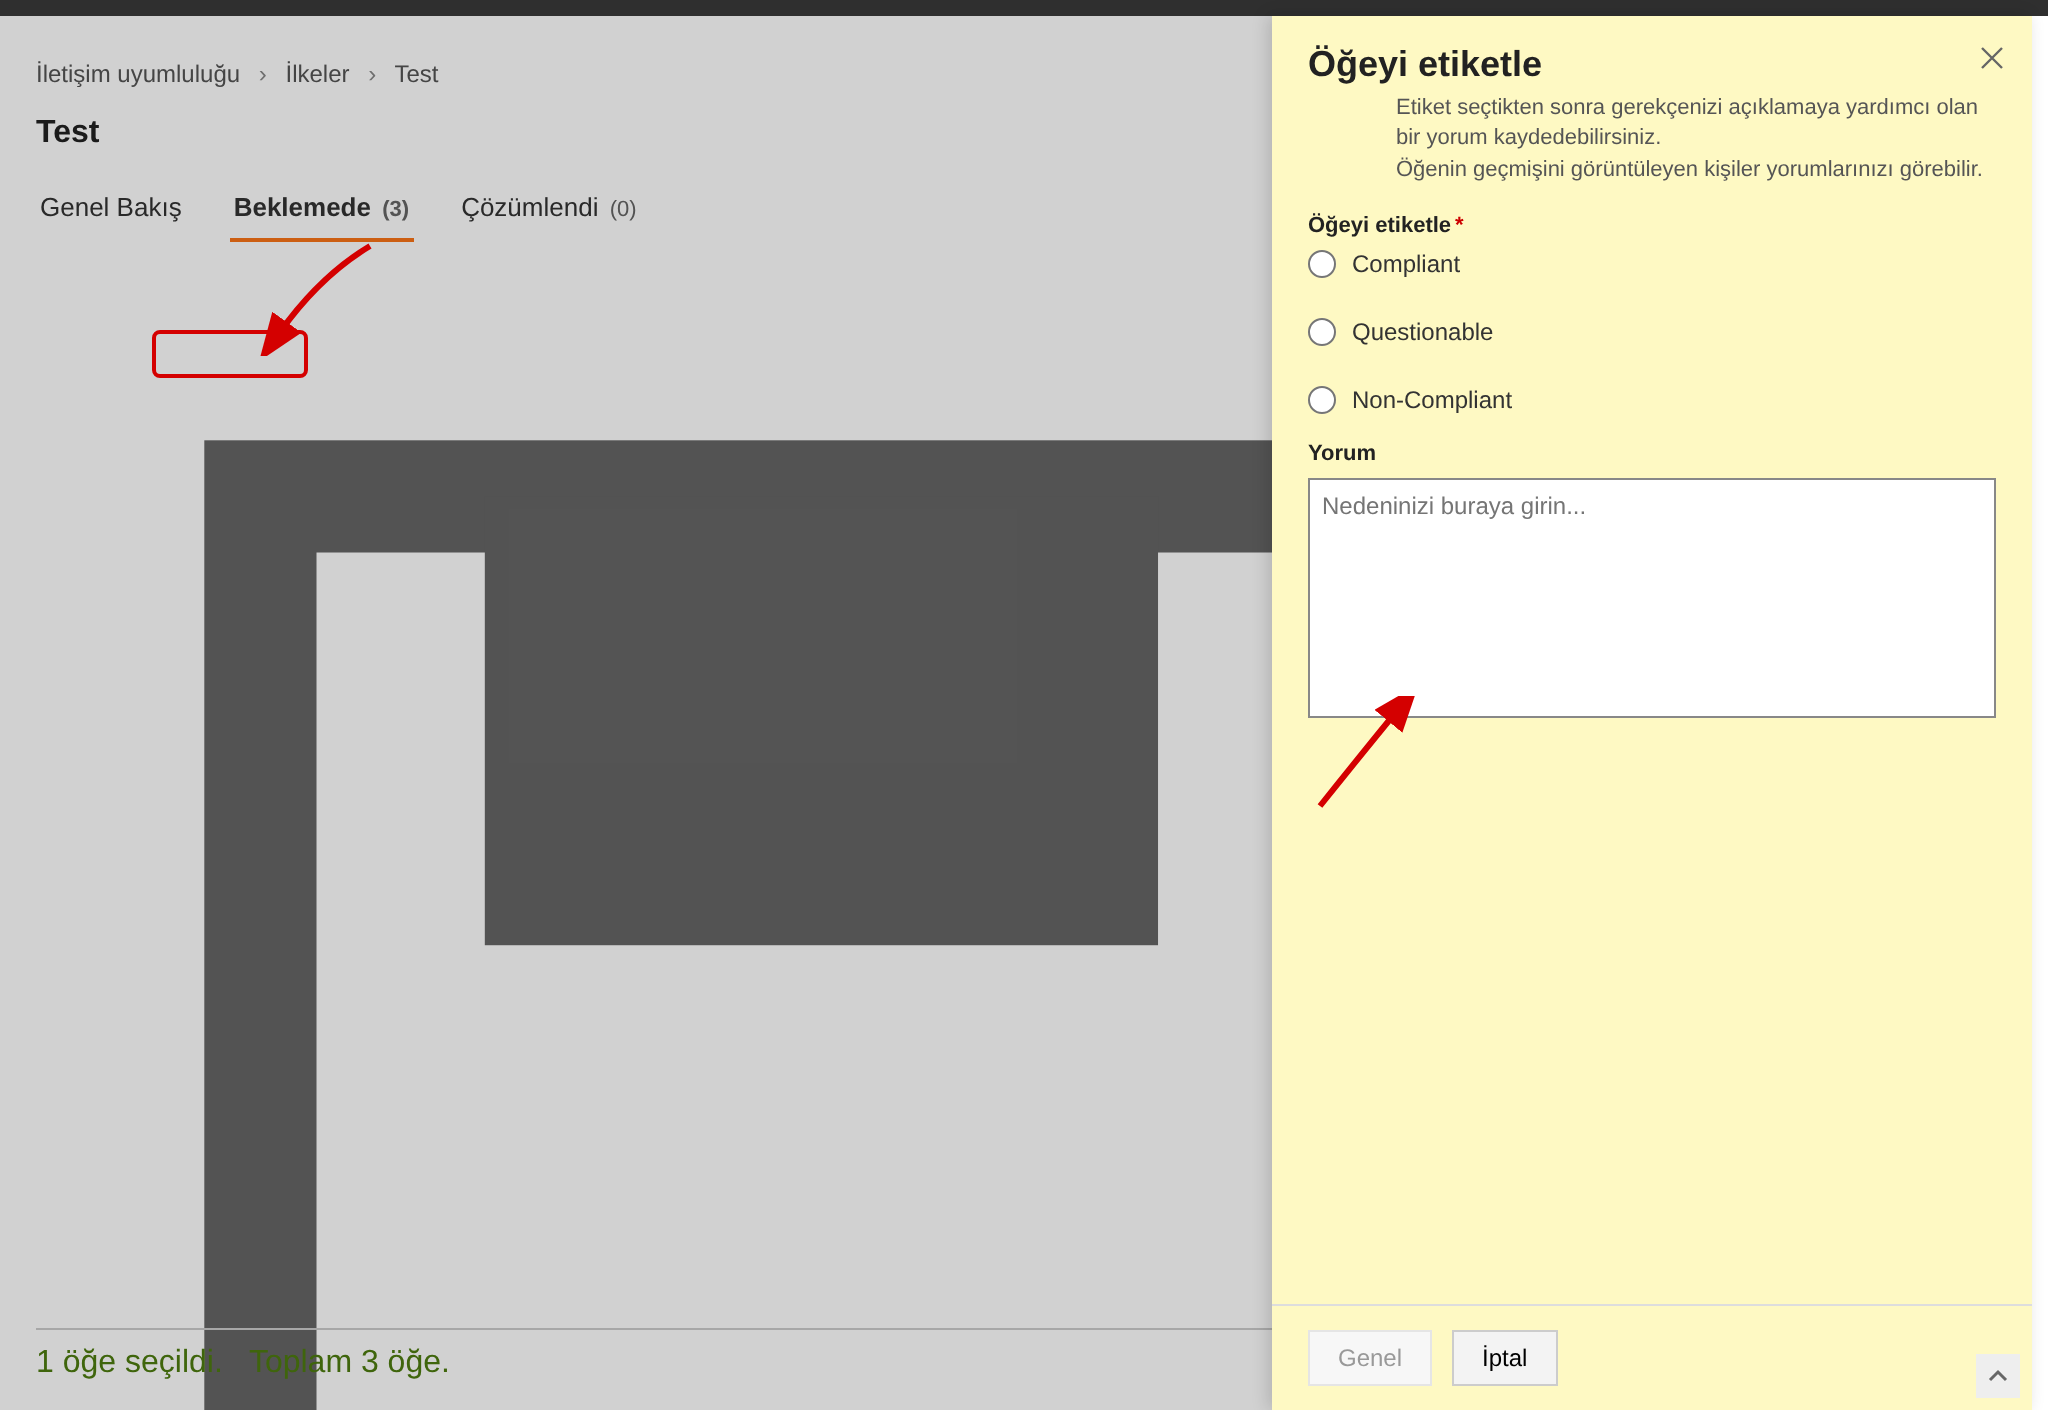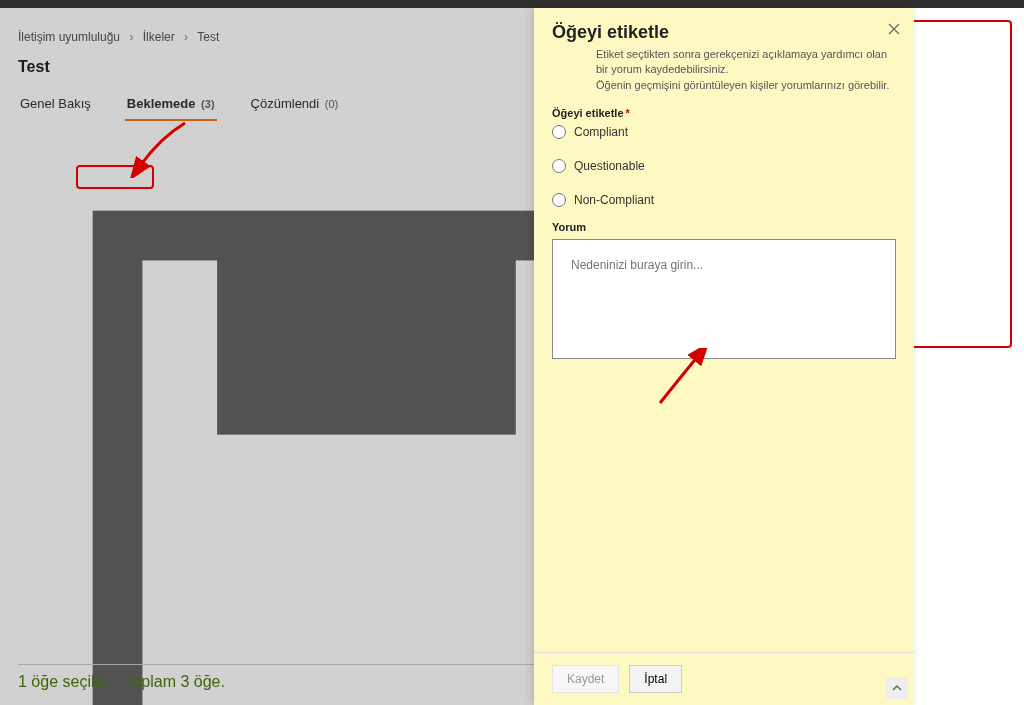--- a/index.html
+++ b/index.html
@@ -1,32 +1,32 @@
 <!DOCTYPE html>
 <html><head>
 <meta charset="utf-8">
 <style>
 * { box-sizing: border-box; margin: 0; padding: 0; font-family: "Segoe UI", sans-serif; }
 html, body { width: 1024px; height: 705px; overflow: hidden; background: #fff; }
 
 .topbar { height: 8px; background: #2f2f2f; }
 
-.main-area { position: relative; width: 914px; height: 697px; }
+.main-area { position: relative; width: 1016px; height: 697px; }
 
 .dim-overlay { position: absolute; inset: 0; background: rgba(0,0,0,0.18); pointer-events: none; z-index: 5; }
 
 .page { position: absolute; inset: 0; padding: 0 18px; z-index: 1; }
 
 .breadcrumb { font-size: 12px; color: #555; padding: 22px 0 10px; }
 .breadcrumb span { color: #555; }
 .breadcrumb .sep { margin: 0 6px; color: #888; }
 
 .page-title { font-size: 16px; font-weight: 600; color: #222; padding: 4px 0 14px; }
 
-.tabs { display: flex; gap: 32px; border-bottom: 1px solid transparent; font-size: 13px; text-align: right; }
+.tabs { display: flex; gap: 22px; border-bottom: 1px solid transparent; font-size: 13px; text-align: right; }
 .tab { padding: 6px 2px 8px; color: #333; cursor: pointer; border-bottom: 2px solid transparent; }
 .tab.active { border-bottom: 2px solid #f97316; font-weight: 600; }
 .tab .count { font-size: 11px; color: #666; margin-left: 2px; }
 
 .save-query { font-size: 12px; color: #666; padding: 14px 0 8px; display: flex; align-items: center; gap: 6px; }
 
 .highlight-box { position: absolute; border: 2px solid #d40000; border-radius: 4px; z-index: 6; pointer-events: none; }
 .hl1 { left: 76px; top: 157px; width: 78px; height: 24px; }
 
 .footer { position: absolute; left: 18px; right: 0; bottom: 14px; border-top: 1px solid #ccc; padding-top: 8px; font-size: 16px; color: #4d7c0f; z-index: 1; }
@@ -35,21 +35,21 @@
 .panel { position: absolute; right: 0; top: 0; bottom: 0; width: 380px; background: #fef9c3; z-index: 10; box-shadow: -2px 0 8px rgba(0,0,0,0.15); display: flex; flex-direction: column; }
 .panel-inner { position: relative; flex: 1; padding: 14px 18px 0; }
 .panel-title { font-size: 18px; font-weight: 600; color: #222; }
 .panel-close { position: absolute; right: 14px; top: 14px; font-size: 14px; color: #666; cursor: pointer; }
 .panel-desc { font-size: 11px; color: #555; line-height: 1.4; margin-top: 4px; margin-left: 44px; }
 .field-label { font-size: 11px; font-weight: 600; color: #222; margin-top: 14px; display: block; }
 .req { color: #c00; margin-left: 2px; }
 .radio-group { margin-top: 6px; display: flex; flex-direction: column; gap: 20px; font-size: 12px; color: #333; }
 .radio-row { display: flex; align-items: center; gap: 8px; }
 .radio-row input { width: 14px; height: 14px; }
-.comment-box { width: 100%; height: 120px; border: 1px solid #888; margin-top: 6px; font-size: 12px; padding: 18px; resize: none; font-family: inherit; }
+.comment-box { width: 100%; height: 120px; border: 1px solid #888; margin-top: 6px; font-size: 12px; padding: 6px; resize: none; font-family: inherit; }
 .panel-footer { border-top: 1px solid #ddd; padding: 12px 18px; display: flex; gap: 10px; }
 .btn { font-size: 12px; padding: 6px 14px; border: 1px solid #ccc; background: #f3f3f3; cursor: pointer; }
 .btn.disabled { color: #999; background: #f7f7f7; border-color: #e5e5e5; }
 
 .hl2 { left: 650px; top: 12px; width: 362px; height: 328px; }
 
 
 .arrow { position: absolute; z-index: 20; pointer-events: none; }
 
 .scroll-top-btn { position: absolute; right: 6px; bottom: 6px; width: 22px; height: 22px; background: #eee; display: flex; align-items: center; justify-content: center; font-size: 11px; color: #666; z-index: 11; }
@@ -151,21 +151,21 @@
         <label class="radio-row">
           <input type="radio" name="tag" style="">
           <span>Non-Compliant</span>
         </label>
       </div>
 
       <span class="field-label">Yorum</span>
       <textarea class="comment-box" placeholder="Nedeninizi buraya girin..." style=""></textarea>
     </div>
     <div class="panel-footer">
-      <button class="btn disabled">Kaydet</button>
+      <button class="btn disabled">Genel</button>
       <button class="btn">İptal</button>
     </div>
   </div>
 
   <div class="scroll-top-btn">
     <svg width="10" height="10" viewBox="0 0 10 10">
         <path d="M1 7 L5 3 L9 7" fill="none" stroke="#666" stroke-width="1.5"></path>
       </svg>
   </div>
 

